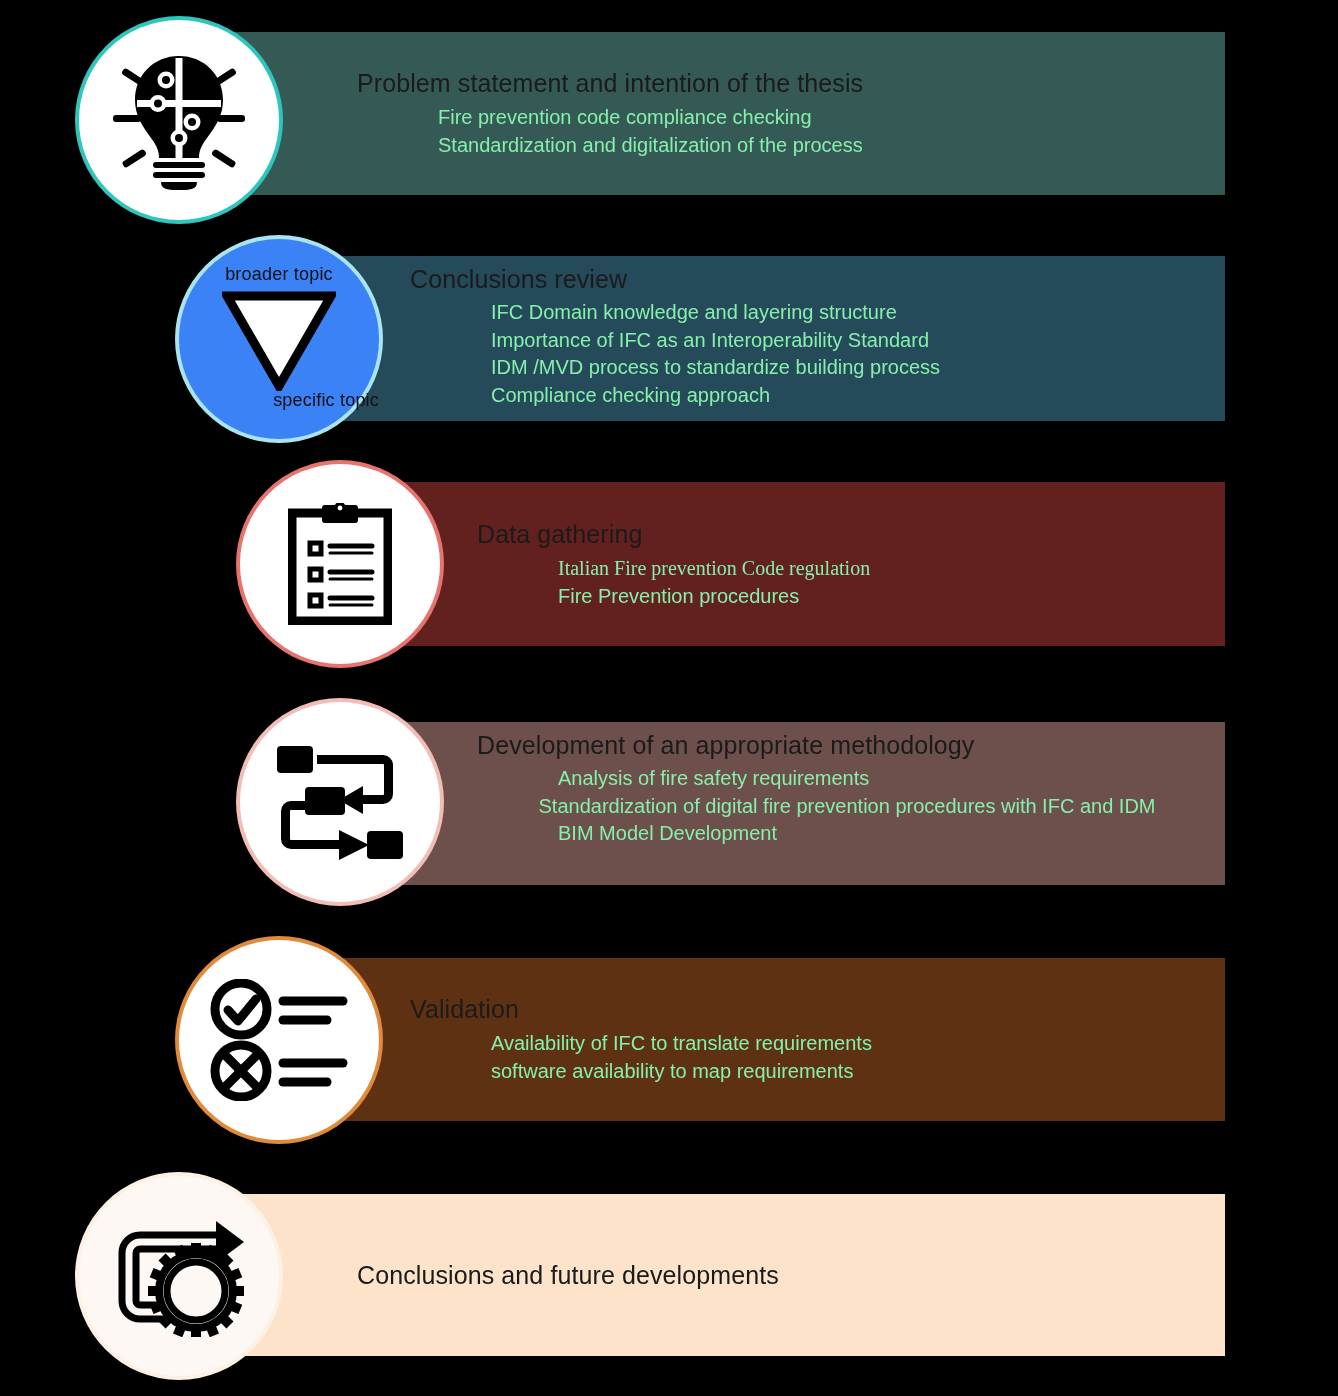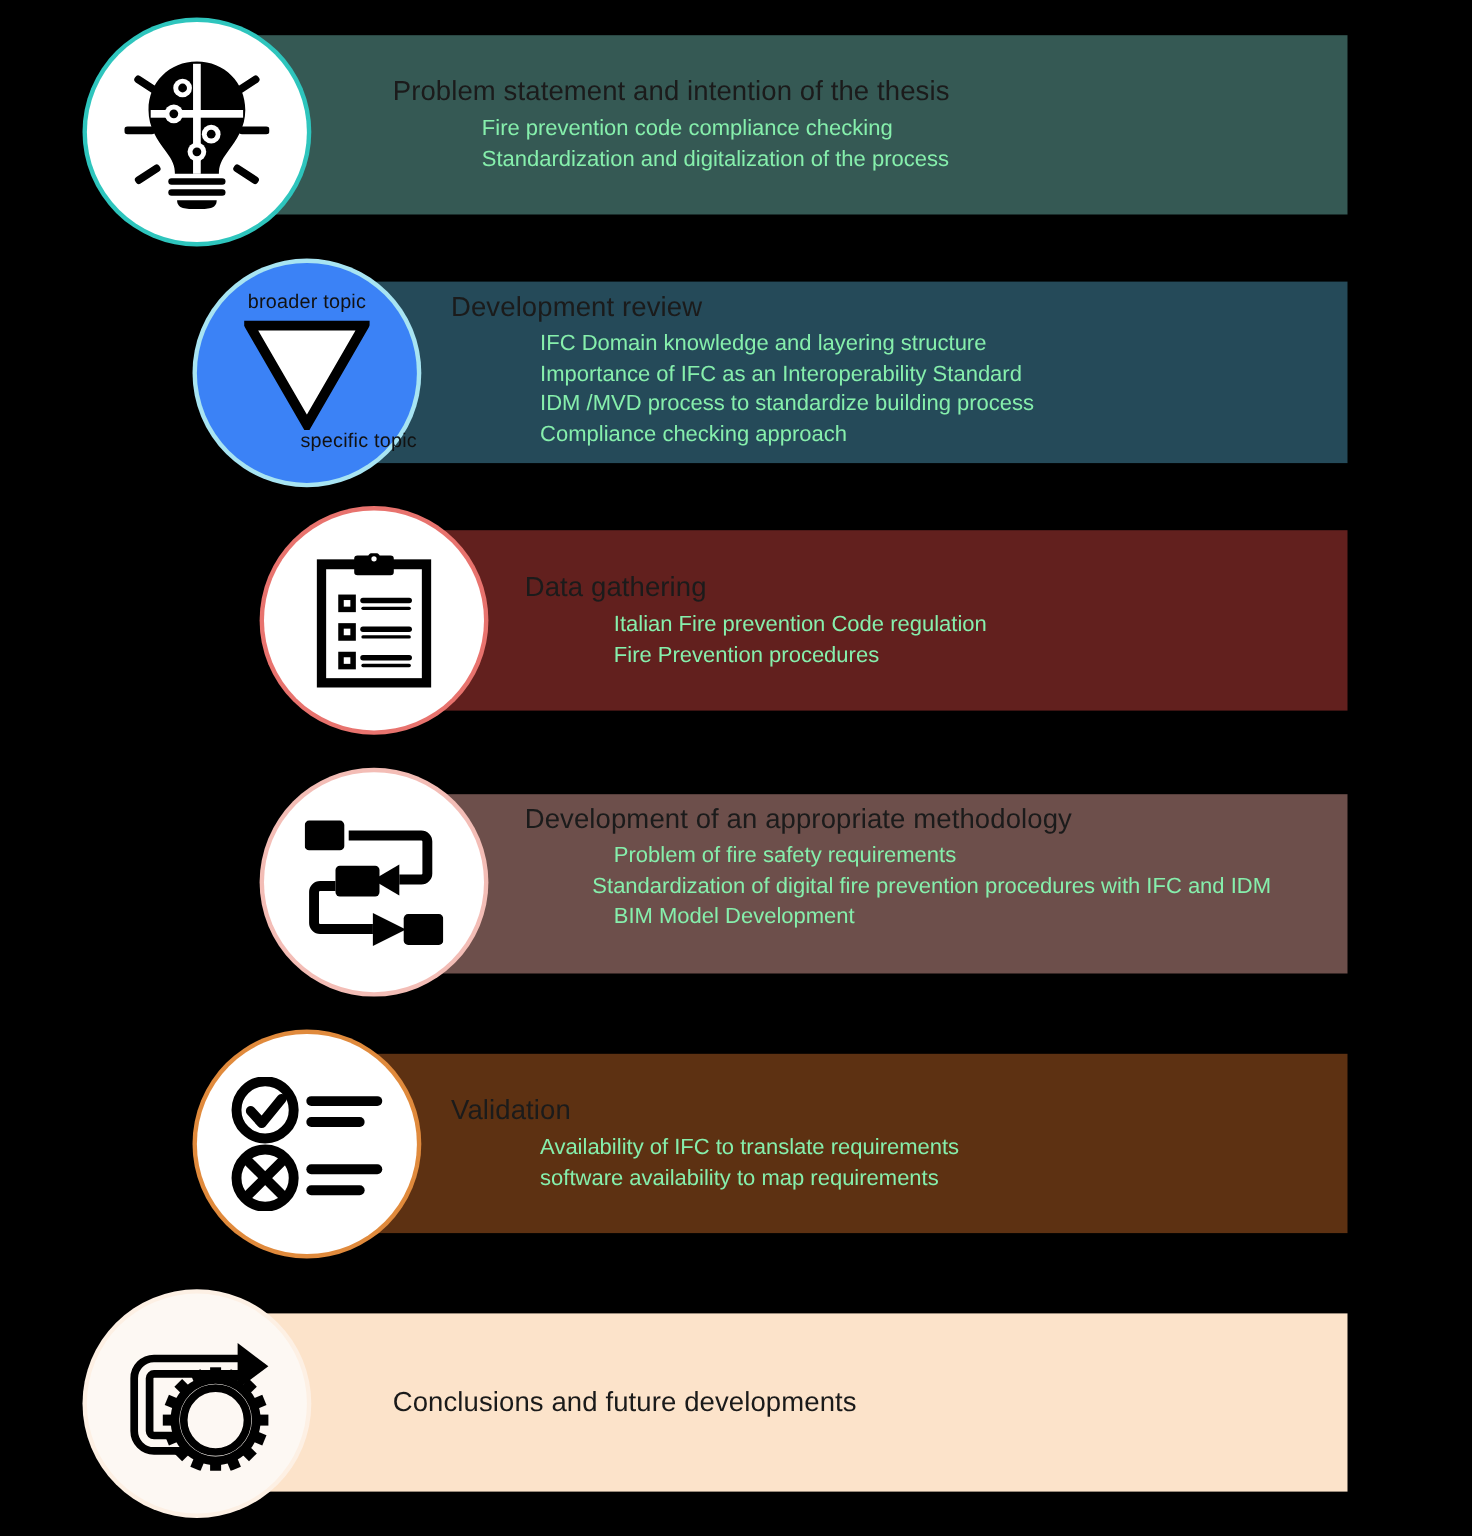--- a/index.html
+++ b/index.html
@@ -121,21 +121,21 @@
           <rect x="40" y="122" width="52" height="6" rx="3"></rect>
           <path d="M48 132 L84 132 C 84 140 76 140 66 140 C 56 140 48 140 48 132 Z"></path>
         </g>
       </svg>
     </span>
   </div>
 
   <div class="bar" style="left:300px; top:256px; width:925px; height:165px; background:#254a59;"></div>
 
   <div class="bar-text" style="left:410px; top:264px; width:800px;">
-    <div class="bar-title">Development review</div>
+    <div class="bar-title">Conclusions review</div>
     <div class="bar-sub" style="margin-left:81px; margin-top:5px;">IFC Domain knowledge and layering structure</div>
     <div class="bar-sub" style="margin-left:81px;">Importance of IFC as an Interoperability Standard</div>
     <div class="bar-sub" style="margin-left:81px;">IDM /MVD process to standardize building process</div>
     <div class="bar-sub" style="margin-left:81px;">Compliance checking approach</div>
   </div>
 
   <div class="circle" style="left:179px; top:239px; width:200px; height:200px; background:#3b82f6; box-shadow:0 0 0 4px #a8e4f2;">
     <div style="position:relative; width:200px; height:200px;">
       <div class="mini-label" style="top:25px;">broader  topic</div>
       <span style="position:absolute; left:50%; top:52px; transform:translateX(-50%);">
@@ -144,21 +144,21 @@
         </svg>
       </span>
       <div class="mini-label" style="top:151px;text-align:right;">specific topic</div>
     </div>
   </div>
 
   <div class="bar" style="left:360px; top:482px; width:865px; height:164px; background:#62201e;"></div>
 
   <div class="bar-text" style="left:477px; top:519px; width:740px;">
     <div class="bar-title">Data gathering</div>
-    <div class="bar-sub" style="margin-left:81px; margin-top:6px;">Italian Fire prevention Code  regulation</div>
+    <div class="bar-sub" style="margin-left:81px; margin-top:6px;font-family:Liberation Serif, serif;">Italian Fire prevention Code  regulation</div>
     <div class="bar-sub" style="margin-left:81px;">Fire Prevention procedures</div>
   </div>
 
   <div class="circle" style="left:240px; top:464px; width:200px; height:200px; background:#ffffff; box-shadow:0 0 0 4px #e8736e;">
     <span>
       <svg width="104" height="122" viewBox="0 0 104 122" aria-hidden="true">
 
         <rect x="4" y="10" width="96" height="108" fill="#ffffff" stroke="#000000" stroke-width="9"></rect>
 
         <rect x="34" y="2" width="36" height="18" rx="3" fill="#000000"></rect>
@@ -177,21 +177,21 @@
           <line x1="42" y1="102" x2="84" y2="102" stroke-width="3" stroke-linecap="round"></line>
         </g>
       </svg>
     </span>
   </div>
 
   <div class="bar" style="left:360px; top:722px; width:865px; height:163px; background:#6d4f4b;"></div>
 
   <div class="bar-text" style="left:477px; top:730px; width:740px;">
     <div class="bar-title">Development of an appropriate methodology</div>
-    <div class="bar-sub" style="margin-left:81px; margin-top:5px;">Problem of fire safety requirements</div>
+    <div class="bar-sub" style="margin-left:81px; margin-top:5px;">Analysis of fire safety requirements</div>
     <div class="bar-sub" style="text-align:center;">Standardization of digital fire prevention procedures with IFC and IDM</div>
     <div class="bar-sub" style="margin-left:81px;">BIM Model Development</div>
   </div>
 
   <div class="circle" style="left:240px; top:702px; width:200px; height:200px; background:#ffffff; box-shadow:0 0 0 4px #f3bdb6;">
     <span>
       <svg width="126" height="116" viewBox="0 0 126 116" aria-hidden="true">
         <g fill="#000000">
 
           <rect x="0" y="2" width="36" height="27" rx="4"></rect>

